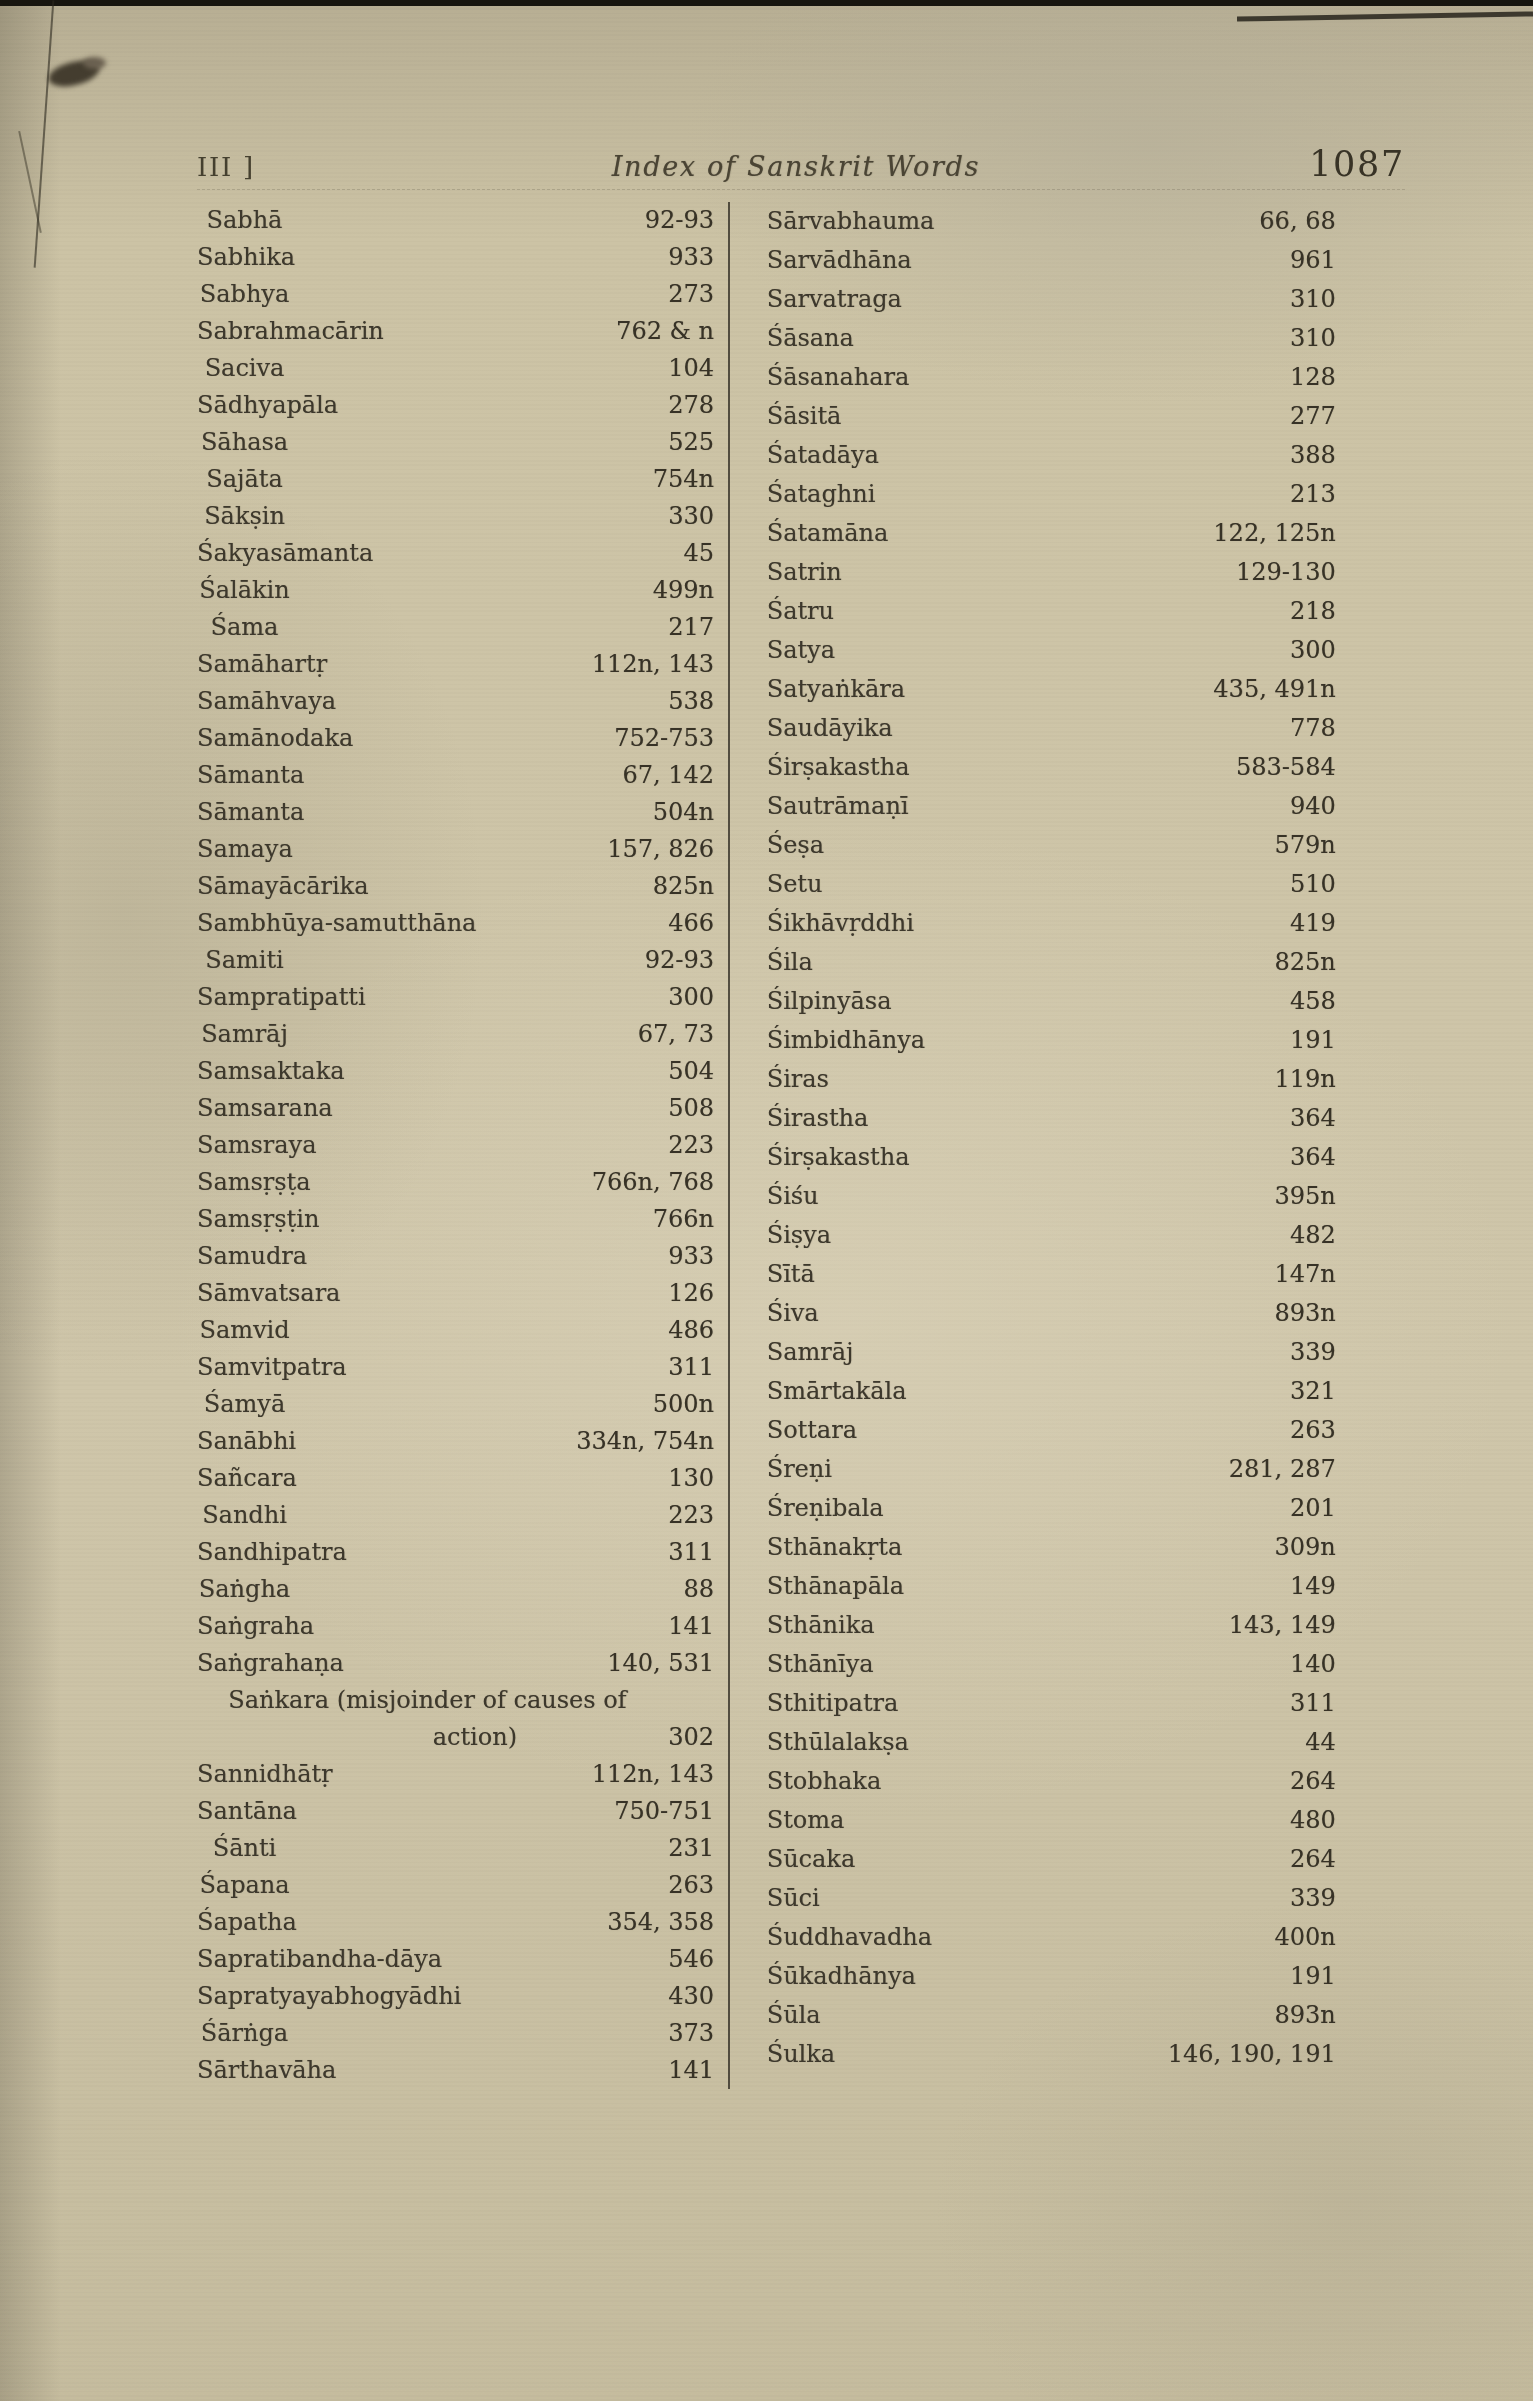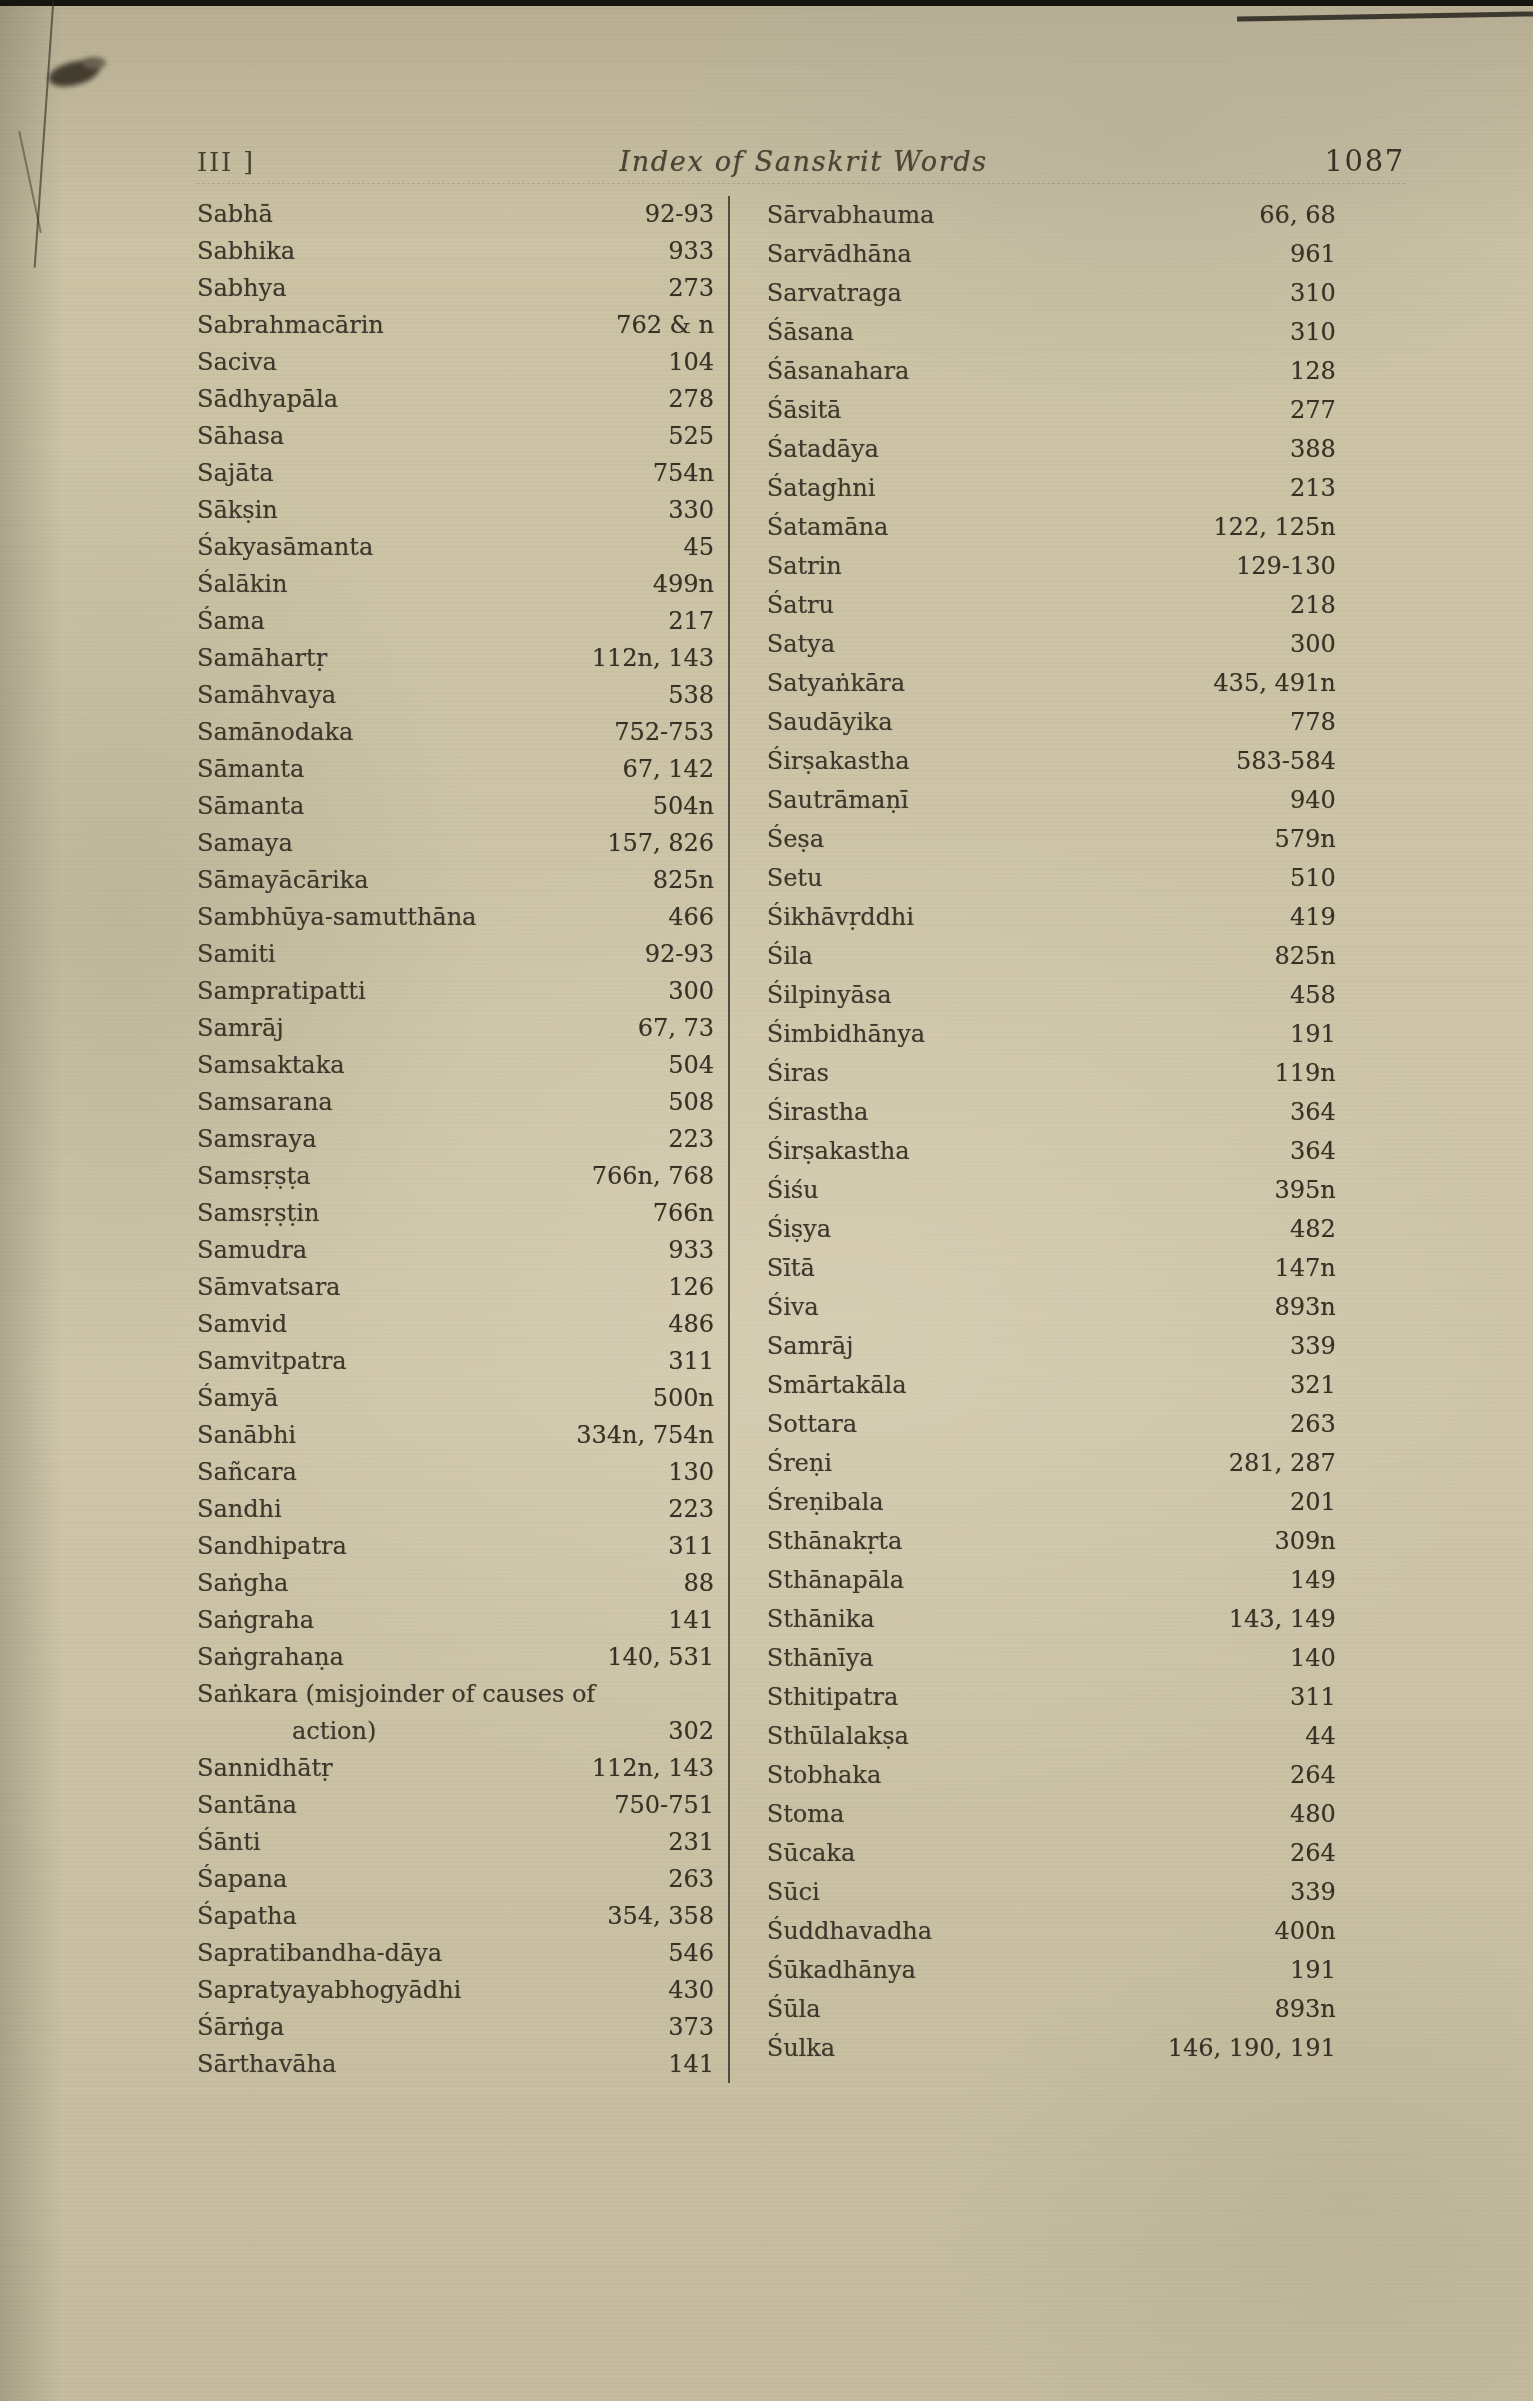--- a/index.html
+++ b/index.html
@@ -23,31 +23,31 @@
   .left-curve{left:29px;top:130px;width:1.7px;height:104px;background:rgba(60,55,42,0.5);transform:rotate(-12deg);}
   .smudge{left:48px;top:62px;width:52px;height:22.5px;background:#443d2f;border-radius:50%;filter:blur(2.6px);transform:rotate(-14deg);}
   .smudge2{left:83px;top:57px;width:22.5px;height:12px;background:#6a6050;border-radius:50%;filter:blur(2.6px);}
 
   .content{position:absolute;top:144px;left:197px;width:1208px;color:#3c372c;}
   header{display:flex;justify-content:space-between;align-items:baseline;
     border-bottom:0.9px dashed rgba(95,88,70,0.25);padding-bottom:5.2px;}
   .marker{font-size:26px;letter-spacing:1.7px;color:#45402f;}
   .title{font-size:27px;font-style:italic;letter-spacing:1.7px;color:#4a4434;
     text-shadow:0.4px 0.4px 0.9px rgba(70,64,50,0.55);margin-left:28px;}
-  .pageno{font-size:29px;color:#383326;letter-spacing:1.7px;}
+  .pageno{font-size:35px;color:#383326;letter-spacing:1.7px;}
 
   .columns{display:flex;margin-top:12px;}
   #col-left{width:517px;}
   .divider{width:1.7px;background:rgba(48,44,34,0.78);margin-left:14px;margin-right:21px;align-self:stretch;}
   #col-right{width:585px;}
 
   .entry{display:flex;justify-content:space-between;align-items:flex-end;
     font-size:24px;color:#3d382c;
     text-shadow:0.3px 0.3px 0.7px rgba(58,53,43,0.45);}
-  #col-left .entry{line-height:37px;}
+  #col-left .entry{line-height:37px;text-align:center;}
   #col-right .entry{line-height:39px;margin-left:16px;}
   .word{padding-left:95px;text-indent:-95px;max-width:414px;}
   .pages{white-space:nowrap;padding-left:10.4px;color:#373226;}
 </style>
 </head>
 <body>
 
 <div class="artifact top-edge"></div>
 <div class="artifact top-edge2"></div>
 <div class="artifact left-edge"></div>

